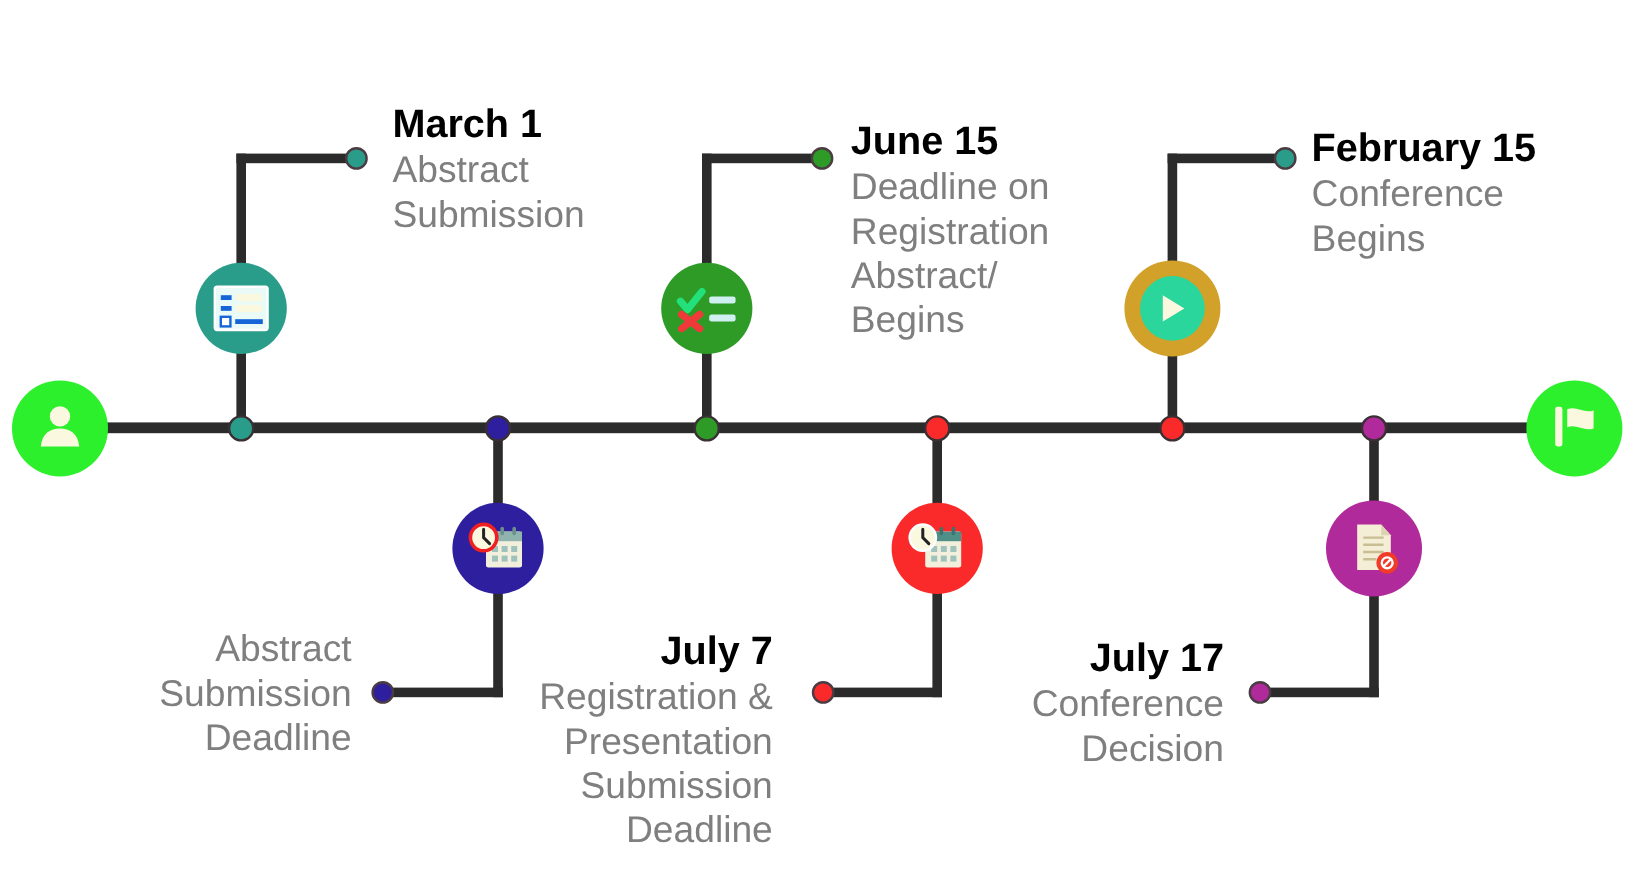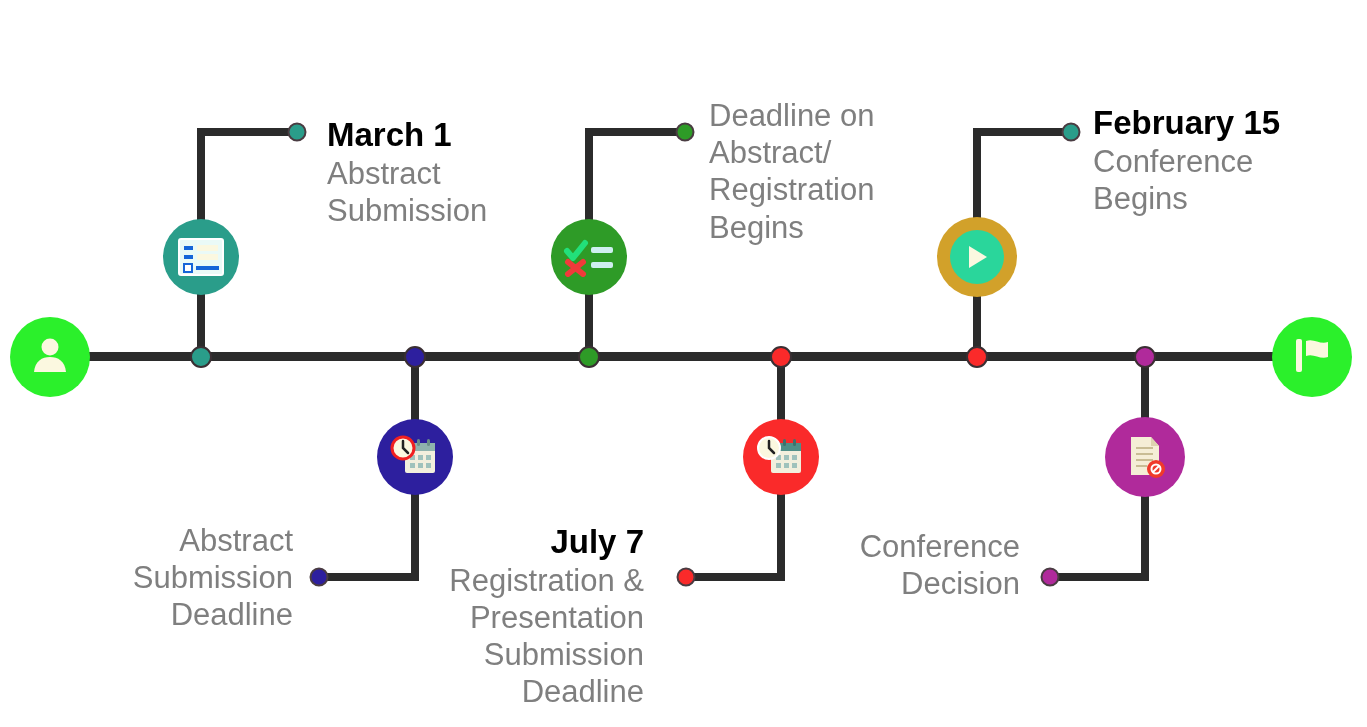--- a/index.html
+++ b/index.html
@@ -239,33 +239,34 @@
           <line x1="15" y1="27" x2="32" y2="27"></line>
           <line x1="15" y1="33" x2="26" y2="33"></line>
         </g>
         <circle cx="35" cy="36" r="9" fill="#f03a2a"></circle>
         <circle cx="35" cy="36" r="4.5" fill="none" stroke="#ffffff" stroke-width="2"></circle>
         <line x1="31.5" y1="39.5" x2="38.5" y2="32.5" stroke="#ffffff" stroke-width="2"></line>
       </svg>
     </span>
   </div>
 
-  <div class="label-block align-left" style="left:327px; top:83px; width:230px;margin-top:32px;">
+  <div class="label-block align-left" style="left:327px; top:83px; width:230px;">
     <div class="date">March 1</div>
     <div class="desc">
       <div>Abstract</div>
       <div>Submission</div>
     </div>
   </div>
 
   <div class="label-block align-left" style="left:709px; top:97px; width:240px;">
+    <div class="date">June 15</div>
     <div class="desc">
       <div>Deadline on</div>
+      <div>Registration</div>
       <div>Abstract/</div>
-      <div>Registration</div>
       <div>Begins</div>
     </div>
   </div>
 
   <div class="label-block align-left" style="left:1093px; top:103px; width:250px;">
     <div class="date">February 15</div>
     <div class="desc">
       <div>Conference</div>
       <div>Begins</div>
     </div>
@@ -283,19 +284,20 @@
     <div class="date">July 7</div>
     <div class="desc">
       <div>Registration &amp;</div>
       <div>Presentation</div>
       <div>Submission</div>
       <div>Deadline</div>
     </div>
   </div>
 
   <div class="label-block align-right" style="left:780px; top:528px; width:240px;">
+    <div class="date">July 17</div>
     <div class="desc">
       <div>Conference</div>
       <div>Decision</div>
     </div>
   </div>
 
 </div>
 
 </body></html>

